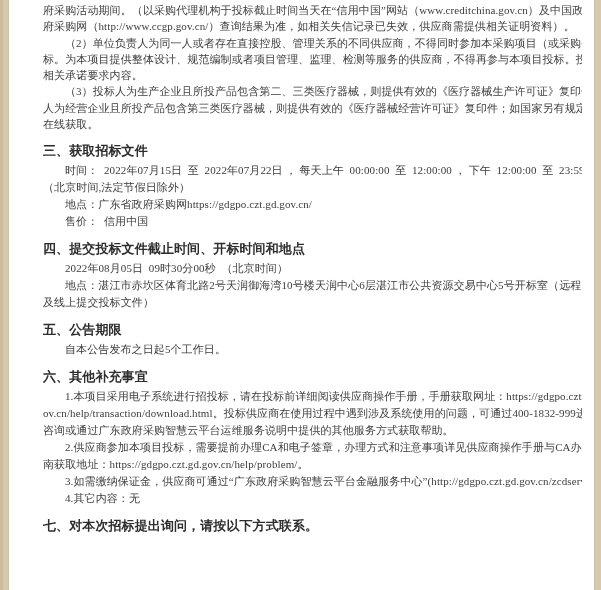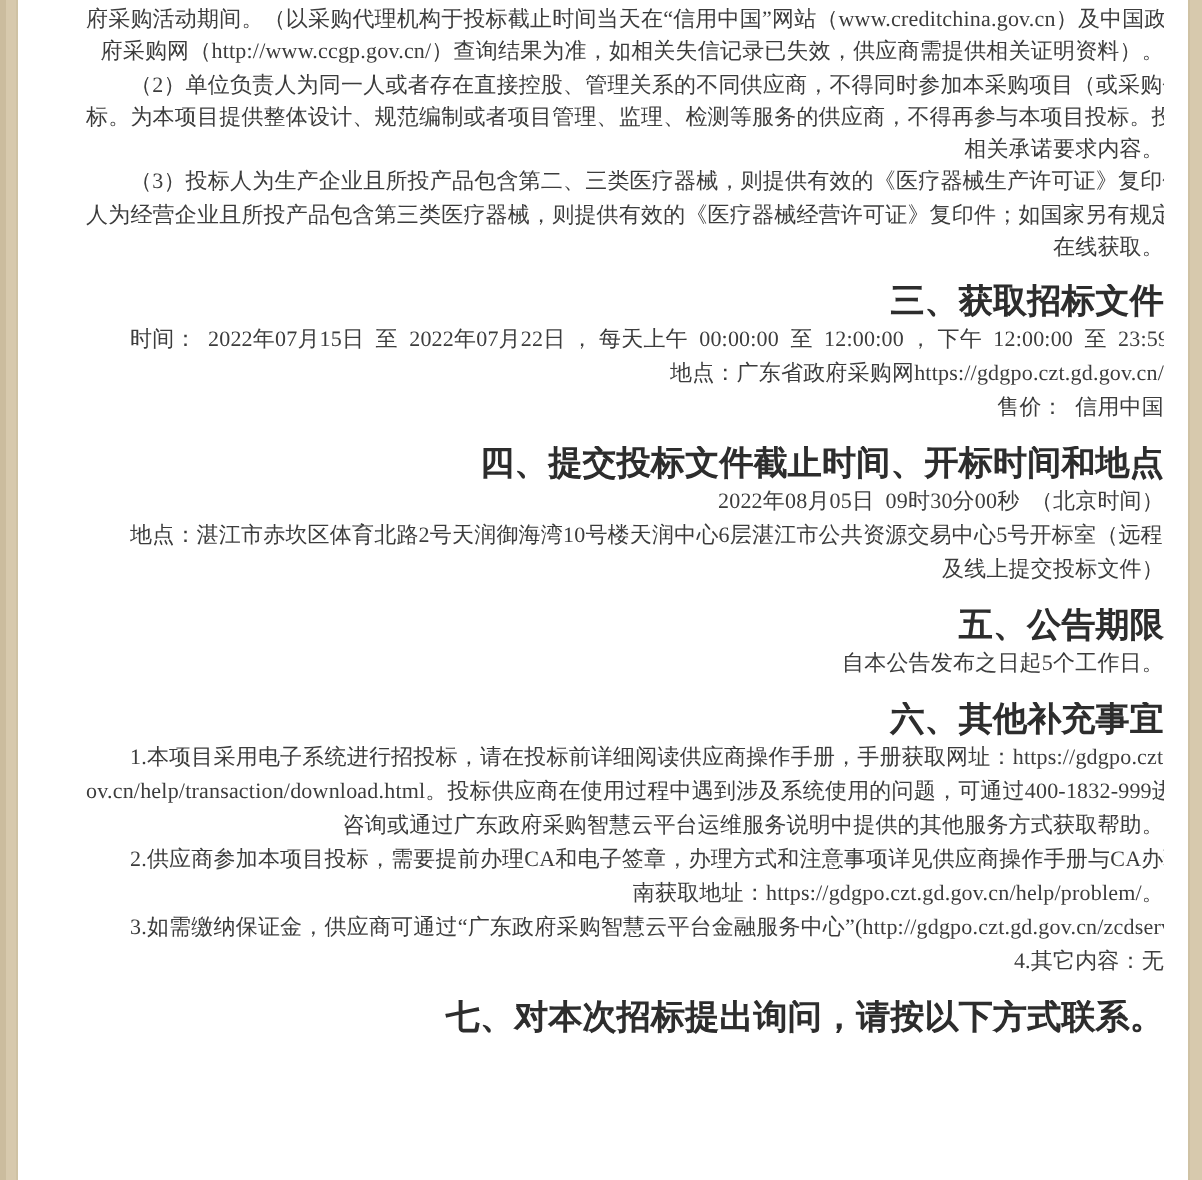--- a/index.html
+++ b/index.html
@@ -6,21 +6,20 @@
   body {
     width: 601px; height: 590px;
     overflow: hidden;
     background: #d7c9ad;
     font-family: "Liberation Serif", "DejaVu Serif", serif;
   }
   .viewport {
     position: relative;
     width: 601px; height: 590px;
     background: #d7c9ad;
-    text-align: right;
   }
   
   .viewport::before {
     content: "";
     position: absolute; left: 0; top: 0; bottom: 0; width: 3px;
     background: #cbbc9e;
   }
   .page {
     position: absolute;
     left: 8px; right: 6px; top: 0; bottom: 0;
@@ -45,21 +44,21 @@
   .line.body { line-height: 17px; height: 17px; }
   .line.indent { padding-left: 22px; }
   .line.small {
     font-size: 9.5px;
     line-height: 14px; height: 14px;
     margin-top: 5px;
     padding-left: 26px;
     color: #4a4a4a;
   }
   .heading {
-    font-size: 17px;
+    font-size: 13px;
     font-weight: bold;
     color: #2d2d2d;
     line-height: 18px;
     margin: 10px 0 2px 0;
     white-space: pre;
     overflow: hidden;
   }
 </style>
 </head>
 <body style="background: rgb(215, 201, 173);">
@@ -70,20 +69,21 @@
         <div class="line">府采购活动期间。（以采购代理机构于投标截止时间当天在“信用中国”网站（www.creditchina.gov.cn）及中国政</div>
         <div class="line">府采购网（http://www.ccgp.gov.cn/）查询结果为准，如相关失信记录已失效，供应商需提供相关证明资料）。</div>
         <div class="line indent">（2）单位负责人为同一人或者存在直接控股、管理关系的不同供应商，不得同时参加本采购项目（或采购包）投</div>
         <div class="line">标。为本项目提供整体设计、规范编制或者项目管理、监理、检测等服务的供应商，不得再参与本项目投标。投标函</div>
         <div class="line">相关承诺要求内容。</div>
         <div class="line indent">（3）投标人为生产企业且所投产品包含第二、三类医疗器械，则提供有效的《医疗器械生产许可证》复印件；投标</div>
         <div class="line">人为经营企业且所投产品包含第三类医疗器械，则提供有效的《医疗器械经营许可证》复印件；如国家另有规定，则</div>
         <div class="line">在线获取。</div>
         <div class="heading">三、获取招标文件</div>
         <div class="line body indent">时间：  2022年07月15日  至  2022年07月22日 ， 每天上午  00:00:00  至  12:00:00 ， 下午  12:00:00  至  23:59:59</div>
+        <div class="line body">（北京时间,法定节假日除外）</div>
         <div class="line body indent">地点：广东省政府采购网https://gdgpo.czt.gd.gov.cn/</div>
         <div class="line body indent">售价：  信用中国</div>
         <div class="heading">四、提交投标文件截止时间、开标时间和地点</div>
         <div class="line body indent">2022年08月05日  09时30分00秒  （北京时间）</div>
         <div class="line body indent">地点：湛江市赤坎区体育北路2号天润御海湾10号楼天润中心6层湛江市公共资源交易中心5号开标室（远程电子开标</div>
         <div class="line body">及线上提交投标文件）</div>
         <div class="heading">五、公告期限</div>
         <div class="line body indent">自本公告发布之日起5个工作日。</div>
         <div class="heading">六、其他补充事宜</div>
         <div class="line body indent">1.本项目采用电子系统进行招投标，请在投标前详细阅读供应商操作手册，手册获取网址：https://gdgpo.czt.gd.g</div>

